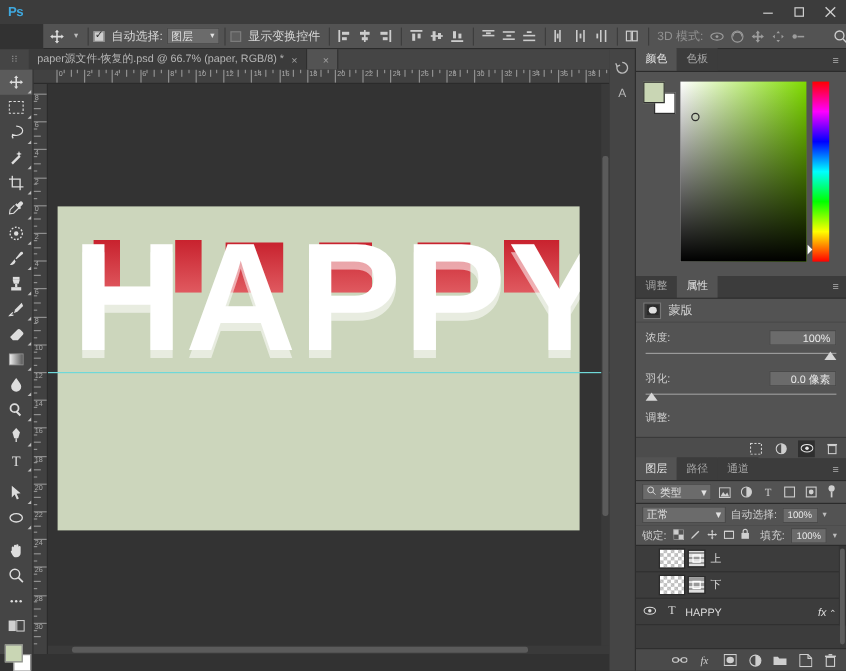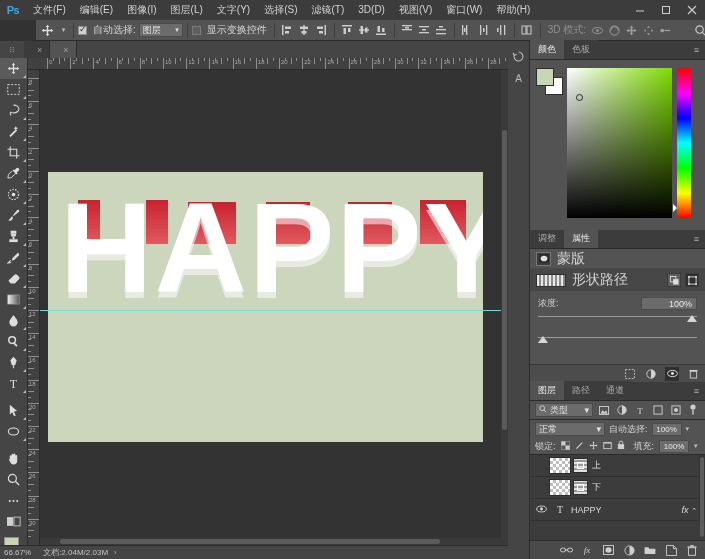--- a/index.html
+++ b/index.html
@@ -139,21 +139,21 @@
     border-top:4px solid transparent; border-bottom:4px solid transparent;
     border-left:4px solid #ffffff; }
 
   
   .propspanel{ background:#535353; position:relative; height:115px; }
   .prop-row{ display:flex; align-items:center; height:20px; padding:0 6px;
     border-bottom:1px solid #4a4a4a; }
   .prop-ico{ width:15px; height:14px; background:#3a3a3a; border:1px solid
     #777; display:flex; align-items:center; justify-content:center;
     margin-right:6px; }
-  .prop-txt{ font-size:14px; color:#d2d2d2; }
+  .prop-txt{ font-size:10px; color:#d2d2d2; }
   .shaperow{ display:flex; align-items:center; height:22px; padding:0 6px;
     background:#474747; }
   .shape-thumb{ width:30px; height:13px; margin-right:6px;
     background:repeating-linear-gradient(90deg,#e8e8e8 0 2px,#8a8a8a 2px 4px);
     border:1px solid #2e2e2e; }
   .shape-btns{ margin-left:auto; display:flex; gap:4px; }
   .sbtn{ width:14px; height:14px; background:#5f5f5f; border:1px solid #3a3a3a;
     display:flex; align-items:center; justify-content:center; font-size:8px;
     color:#ddd; }
   .sbtn.on{ background:#2f2f2f; }
@@ -234,33 +234,20 @@
   .st-arrow{ font-size:7px; color:#bdbdbd; }
   svg{ shape-rendering:geometricPrecision; }
 </style>
 </head>
 <body>
 
 <div id="app">
 
   <div class="menubar">
     <div class="ps-logo">Ps</div>
-    <div id="menu-items" style="display:flex;">
-        <div class="menu-item">文件(F)</div>
-        <div class="menu-item">编辑(E)</div>
-        <div class="menu-item">图像(I)</div>
-        <div class="menu-item">图层(L)</div>
-        <div class="menu-item">文字(Y)</div>
-        <div class="menu-item">选择(S)</div>
-        <div class="menu-item">滤镜(T)</div>
-        <div class="menu-item">3D(D)</div>
-        <div class="menu-item">视图(V)</div>
-        <div class="menu-item">窗口(W)</div>
-        <div class="menu-item">帮助(H)</div>
-      </div>
     <div class="win-btns">
       <div class="win-btn">
         <svg width="10" height="10" viewBox="0 0 10 10">
             <line x1="1" y1="6" x2="9" y2="6" stroke="#cfcfcf" stroke-width="1"></line>
           </svg>
       </div>
       <div class="win-btn">
         <svg width="10" height="10" viewBox="0 0 10 10">
             <rect x="1.5" y="1.5" width="7" height="7" fill="none" stroke="#cfcfcf" stroke-width="1"></rect>
           </svg>
@@ -434,20 +421,21 @@
         </span>
         <span class="cv">▾</span>
       </div>
     </div>
   </div>
 
   <div class="tabbar">
     <div class="tabgrip">⁝⁝</div>
     <div id="doc-tabs" style="display:flex;">
         <div class="tab">
+          <span>paper源文件-恢复的.psd @ 66.7% (paper, RGB/8) *</span>
           <span class="x">×</span>
         </div>
         <div class="tab active">
           <span class="x">×</span>
         </div>
       </div>
   </div>
 
   <div class="toolbar">
     <div id="tool-list">
@@ -890,56 +878,42 @@
         <div class="propspanel">
           <div class="prop-row">
             <div class="prop-ico">
               <svg width="10" height="9" viewBox="0 0 12 10">
                   <rect x="0" y="0" width="12" height="10" fill="#2b2b2b"></rect>
                   <ellipse cx="6" cy="5" rx="4" ry="3.4" fill="#e0e0e0"></ellipse>
                 </svg>
             </div>
             <div class="prop-txt">蒙版</div>
           </div>
-          <div class="shaperow">
-            <div class="shape-thumb"></div>
-            <div class="prop-txt">形状路径</div>
-            <div class="shape-btns">
-              <div class="sbtn">
-                <svg width="9" height="9" viewBox="0 0 10 10">
-                    <rect x="0.5" y="0.5" width="6" height="6" fill="none" stroke="#ddd" stroke-width="1"></rect>
-                    <rect x="3.5" y="3.5" width="6" height="6" fill="#ddd"></rect>
-                  </svg>
-              </div>
-              <div class="sbtn on">
-                <svg width="9" height="9" viewBox="0 0 10 10">
-                    <rect x="1" y="1" width="8" height="8" fill="none" stroke="#ddd" stroke-width="1"></rect>
-                    <circle cx="1" cy="1" r="1.1" fill="#ddd"></circle>
-                    <circle cx="9" cy="1" r="1.1" fill="#ddd"></circle>
-                    <circle cx="1" cy="9" r="1.1" fill="#ddd"></circle>
-                    <circle cx="9" cy="9" r="1.1" fill="#ddd"></circle>
-                  </svg>
-              </div>
-            </div>
-          </div>
           <div class="slider-block">
             <div class="sl-head">
               <span class="sl-label">浓度:</span>
               <span class="sl-val">100%</span>
             </div>
             <div class="sl-track">
               <div class="line"></div>
               <div class="sl-knob" style="right:0px"></div>
             </div>
           </div>
           <div class="slider-block">
+            <div class="sl-head">
+              <span class="sl-label">羽化:</span>
+              <span class="sl-val">0.0 像素</span>
+            </div>
             <div class="sl-track">
               <div class="line"></div>
               <div class="sl-knob" style="left:0px"></div>
             </div>
+          </div>
+          <div style="padding:1px 8px 0 8px">
+            <span class="sl-label">调整:</span>
           </div>
         </div>
         <div class="prop-foot">
           <div class="pf-ic">
             <svg width="10" height="10" viewBox="0 0 11 11">
                 <rect x="0.5" y="0.5" width="10" height="10" fill="none" stroke="#cfcfcf" stroke-width="1" stroke-dasharray="2 1.5"></rect>
               </svg>
           </div>
           <div class="pf-ic">
             <svg width="10" height="10" viewBox="0 0 11 11">
@@ -1131,18 +1105,13 @@
                 <rect x="1.7" y="3" width="7.6" height="8.3" fill="none" stroke="#cfcfcf" stroke-width="1"></rect>
                 <rect x="0.5" y="1.4" width="10" height="1.3" fill="#cfcfcf"></rect>
                 <rect x="3.8" y="0" width="3.4" height="1.3" fill="#cfcfcf"></rect>
               </svg>
           </div>
         </div>
       </div>
     </div>
   </div>
 
-  <div class="statusbar">
-    <span class="st-zoom">66.67%</span>
-    <span class="st-doc">文档:2.04M/2.03M</span>
-    <span class="st-arrow">›</span>
-  </div>
 </div>
 
 </body></html>

